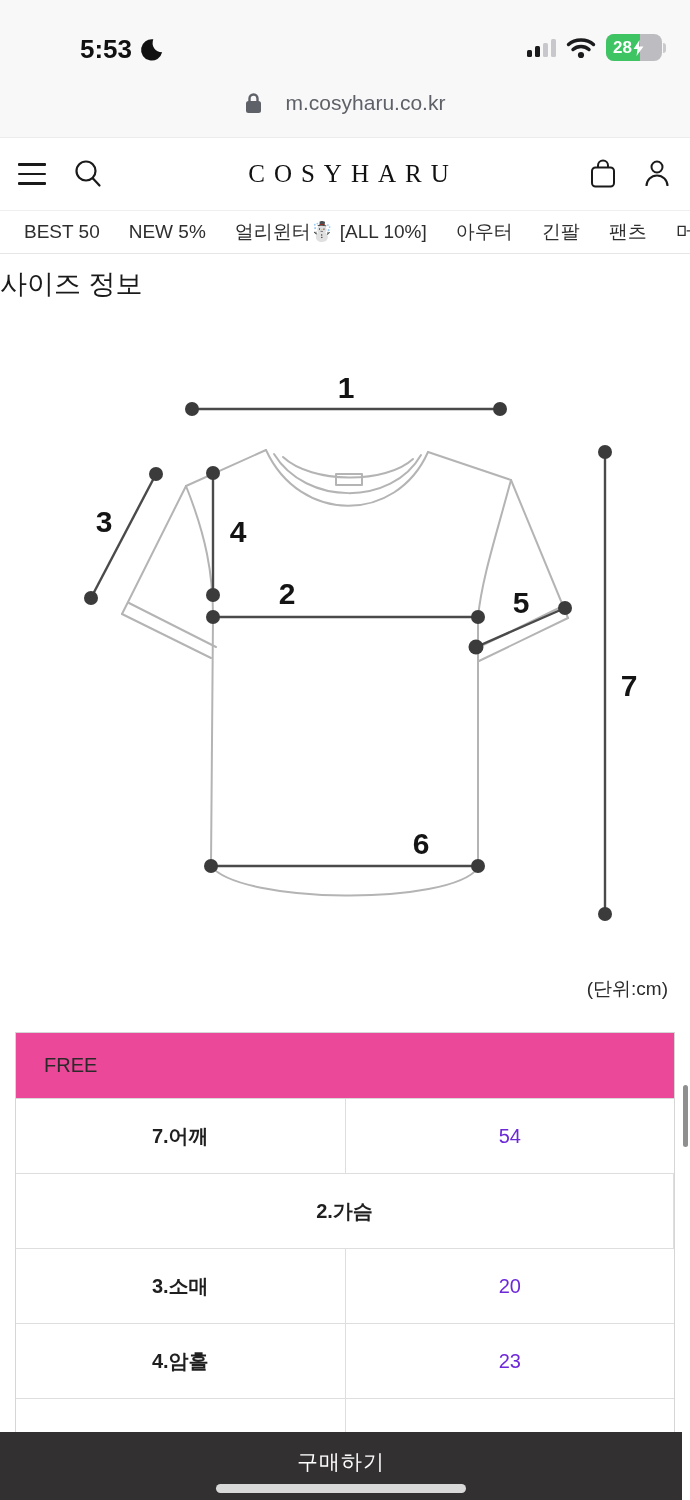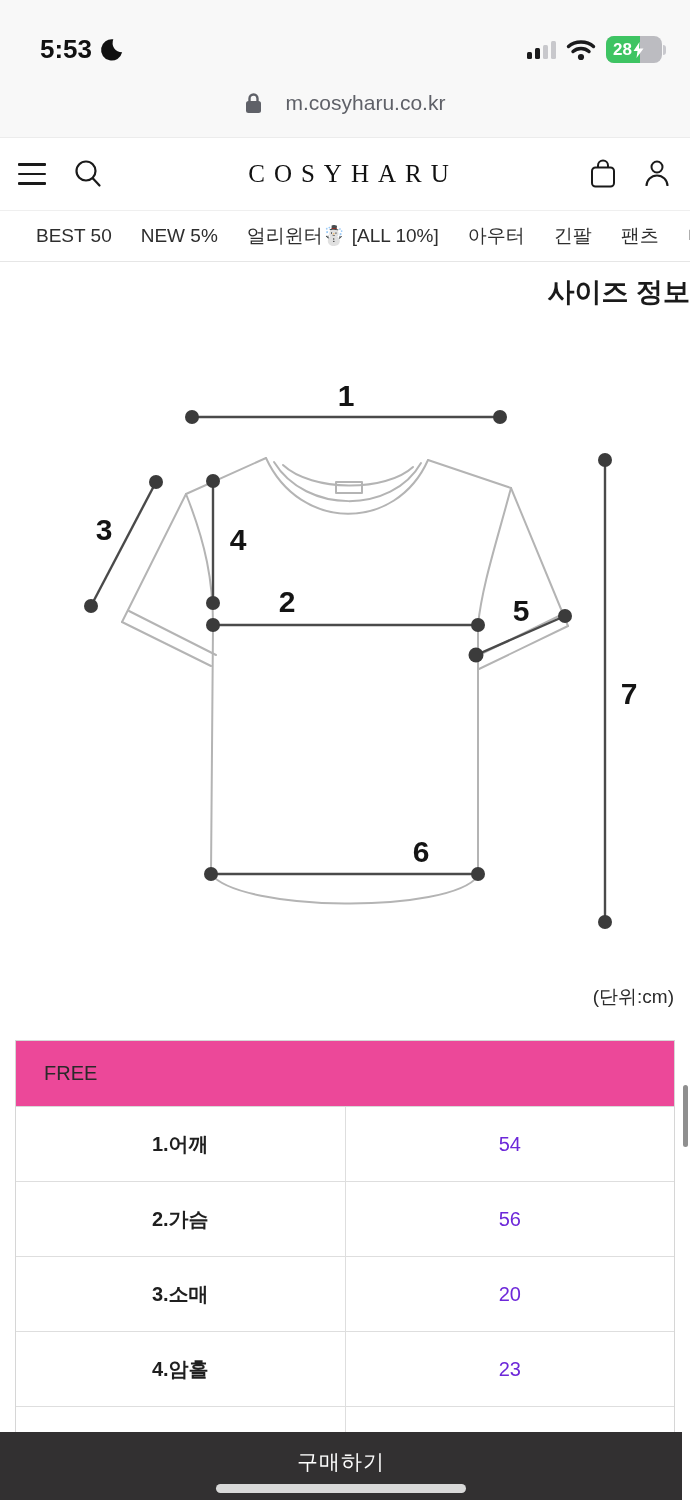--- a/index.html
+++ b/index.html
@@ -1,21 +1,21 @@
 <!DOCTYPE html>
 <html><head>
 <meta charset="utf-8">
 <style>
   html,body{margin:0;padding:0;}
   body{width:690px;height:1500px;position:relative;overflow:hidden;background:#fff;
        font-family:"Liberation Sans","DejaVu Sans",sans-serif;color:#1c1c1c;}
 
   
   .status-area{background:#f8f8f8;height:138px;border-bottom:1px solid #ececec;box-sizing:border-box;}
-  .status-row{display:flex;justify-content:space-between;align-items:center;padding:34px 24px 0 40px;}
+  .status-row{display:flex;justify-content:space-between;align-items:flex-start;padding:34px 24px 0 80px;}
   .time-wrap{display:flex;align-items:center;gap:6px;font-size:26px;font-weight:700;color:#111;}
   .sicons{display:flex;align-items:center;gap:10px;}
   .sigbars{display:flex;align-items:flex-end;gap:3px;height:18px;}
   .sigbars i{width:5px;border-radius:1.5px;background:#c8c8cc;display:block;}
   .sigbars i.on{background:#1b1b1d;}
   .batt{position:relative;width:56px;height:27px;border-radius:8px;background:#bcbcc1;overflow:hidden;display:flex;align-items:center;}
   .batt .green{position:absolute;left:0;top:0;bottom:0;width:34px;background:#3ec463;}
   .batt .pct{position:relative;z-index:2;color:#fff;font-size:17px;font-weight:700;margin-left:7px;letter-spacing:0;}
   .batt svg{position:relative;z-index:2;margin-left:1px;}
   .batt-tip{width:3px;height:10px;background:#c9c9ce;border-radius:0 3px 3px 0;margin-left:1px;}
@@ -26,30 +26,30 @@
   .site-header{height:72px;background:#fff;display:flex;align-items:center;position:relative;padding:0 18px;}
   .hamburger{width:28px;display:flex;flex-direction:column;gap:7px;cursor:pointer;}
   .hamburger i{height:2.5px;background:#1a1a1a;border-radius:1px;display:block;}
   .hicon{margin-left:26px;display:flex;align-items:center;cursor:pointer;}
   .logo{position:absolute;left:16px;right:0;text-align:center;
         font-family:"Liberation Serif","DejaVu Serif",serif;font-size:25px;letter-spacing:9px;
         color:#111;font-weight:500;pointer-events:none;}
   .right-icons{margin-left:auto;display:flex;align-items:center;gap:24px;}
 
   
-  .cat-nav{height:52px;display:flex;align-items:center;gap:29px;padding:0 36px;
+  .cat-nav{height:44px;display:flex;align-items:center;gap:29px;padding:0 24px;
            border-top:1px solid #efefef;border-bottom:1px solid #e6e6e6;
            font-size:19px;color:#2e2e2e;white-space:nowrap;overflow:hidden;box-sizing:border-box;}
   .cat-nav span{cursor:pointer;flex:0 0 auto;}
 
   
-  .page-title{height:55px;box-sizing:border-box;padding-top:12px;text-align:right;
-              font-size:27px;font-weight:700;color:#1a1a1a;}
+  .page-title{height:55px;box-sizing:border-box;padding-top:12px;text-align:left;
+              font-size:27px;font-weight:400;color:#1a1a1a;}
   .diagram-svg{display:block;margin-top:47px;}
-  .unit-note{margin-top:20px;height:30px;text-align:right;padding-right:16px;
+  .unit-note{margin-top:20px;height:30px;text-align:right;padding-right:22px;
              font-size:19px;color:#2b2b2b;}
 
   .size-table{margin:26px 15px 0 15px;border:1px solid #d6d6d6;}
   .st-header{height:66px;box-sizing:border-box;background:#ec4899;border-bottom:1px solid #d9d9d9;
              display:flex;align-items:center;padding-left:28px;font-size:20px;color:#2a2a2a;}
   .st-row{display:flex;height:74px;border-bottom:1px solid #dedede;}
   .st-row:last-child{border-bottom:none;}
   .st-cell{flex:1;display:flex;align-items:center;justify-content:center;font-size:20px;color:#6d28d9;}
   .st-cell.lbl{border-right:1px solid #dedede;font-weight:700;color:#1f1f1f;}
 
@@ -214,26 +214,25 @@
   </g>
 </svg>
 
 <div class="unit-note">(단위:cm)</div>
 
 <div class="size-table">
   <div class="st-header">
     <span>FREE</span>
   </div>
   <div class="st-row">
-    <div class="st-cell lbl">1.어깨</div>
+    <div class="st-cell lbl">7.어깨</div>
     <div class="st-cell">54</div>
   </div>
   <div class="st-row">
     <div class="st-cell lbl">2.가슴</div>
-    <div class="st-cell">56</div>
   </div>
   <div class="st-row">
     <div class="st-cell lbl">3.소매</div>
     <div class="st-cell">20</div>
   </div>
   <div class="st-row">
     <div class="st-cell lbl">4.암홀</div>
     <div class="st-cell">23</div>
   </div>
   <div class="st-row">

